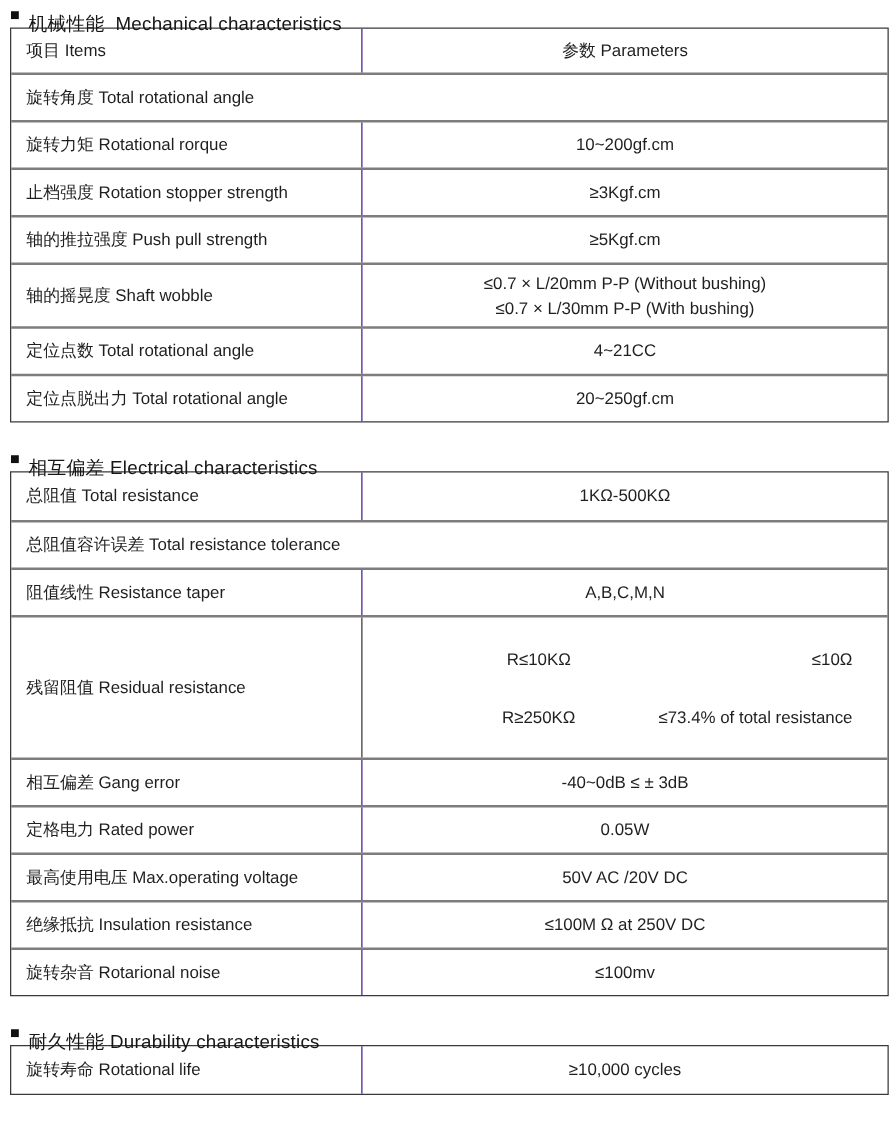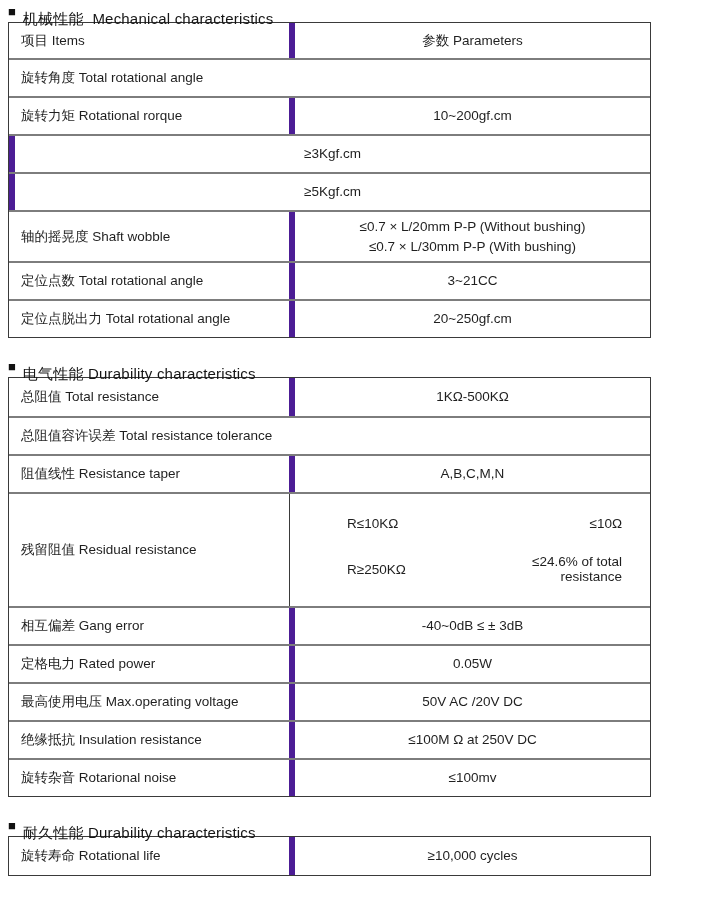--- a/index.html
+++ b/index.html
@@ -28,21 +28,21 @@
     margin-right: 7px;
     line-height: 1;
     color: #111111;
   }
   .section-heading .heading-text {
     white-space: pre-wrap;
     letter-spacing: 0.2px;
     margin-top: 17px;
   }
   .spec-table {
-    width: 643px;
+    width: 703px;
     border: 1px solid #3a3a3a;
     background: #ffffff;
   }
   .row {
     display: flex;
     min-height: 38px;
     border-top: 2px solid #7d7d7d;
     align-items: stretch;
   }
   .row:first-child { border-top: none; }
@@ -51,21 +51,21 @@
   .item-cell {
     width: 280px;
     padding: 5px 8px 5px 12px;
     display: flex;
     align-items: center;
     font-size: 13.5px;
     line-height: 1.3;
   }
   .value-cell {
     flex: 1;
-    border-left: 6px solid #4c1d95;
+    border-left: 1px solid #4c1d95;
     display: flex;
     align-items: center;
     justify-content: center;
     text-align: center;
     padding: 5px 24px;
     font-size: 13.5px;
     line-height: 1.45;
     white-space: pre-line;
   }
   .value-cell-residual {
@@ -78,21 +78,21 @@
     font-size: 13.5px;
   }
   .sub-row {
     display: flex;
     align-items: center;
     width: 100%;
   }
   .sub-cond {
     margin-left: 57px;
     width: 168px;
-    text-align: left;
+    text-align: center;
   }
   .sub-val {
     flex: 1;
     text-align: right;
     padding-right: 28px;
   }
   .gap-mid { height: 19px; }
   .mechanical-section { margin-bottom: 0; }
 </style>
 </head>
@@ -111,47 +111,49 @@
         <div class="value-cell">参数 Parameters</div>
       </div>
       <div class="row">
         <div class="item-cell">旋转角度 Total rotational angle</div>
       </div>
       <div class="row">
         <div class="item-cell">旋转力矩 Rotational rorque</div>
         <div class="value-cell">10~200gf.cm</div>
       </div>
       <div class="row">
+        <div class="item-cell">止档强度 Rotation stopper strength</div>
         <div class="value-cell">≥3Kgf.cm</div>
       </div>
       <div class="row">
+        <div class="item-cell">轴的推拉强度 Push pull strength</div>
         <div class="value-cell">≥5Kgf.cm</div>
       </div>
       <div class="row">
         <div class="item-cell">轴的摇晃度 Shaft wobble</div>
         <div class="value-cell">≤0.7 × L/20mm P-P (Without bushing)
 ≤0.7 × L/30mm P-P (With bushing)</div>
       </div>
       <div class="row">
         <div class="item-cell">定位点数 Total rotational angle</div>
-        <div class="value-cell">3~21CC</div>
+        <div class="value-cell">4~21CC</div>
       </div>
       <div class="row">
         <div class="item-cell">定位点脱出力 Total rotational angle</div>
         <div class="value-cell">20~250gf.cm</div>
       </div>
     </div>
   </div>
 
   <div class="gap-mid"></div>
 
   <div>
     <div class="section-heading">
       <span class="bullet">■</span>
-      <span class="heading-text">电气性能 Durability characteristics</span>
+      <span class="heading-text">相互偏差 Electrical characteristics</span>
     </div>
     <div class="spec-table">
       <div class="row">
         <div class="item-cell">总阻值 Total resistance</div>
         <div class="value-cell">1KΩ-500KΩ</div>
       </div>
       <div class="row">
         <div class="item-cell">总阻值容许误差 Total resistance tolerance</div>
       </div>
       <div class="row">
@@ -160,21 +162,21 @@
       </div>
       <div class="row row-residual">
         <div class="item-cell">残留阻值 Residual resistance</div>
         <div class="value-cell-residual">
           <div class="sub-row">
             <span class="sub-cond">R≤10KΩ</span>
             <span class="sub-val">≤10Ω</span>
           </div>
           <div class="sub-row">
             <span class="sub-cond">R≥250KΩ</span>
-            <span class="sub-val">≤24.6% of total resistance</span>
+            <span class="sub-val">≤73.4% of total resistance</span>
           </div>
         </div>
       </div>
       <div class="row">
         <div class="item-cell">相互偏差 Gang error</div>
         <div class="value-cell">-40~0dB ≤ ± 3dB</div>
       </div>
       <div class="row">
         <div class="item-cell">定格电力 Rated power</div>
         <div class="value-cell">0.05W</div>

